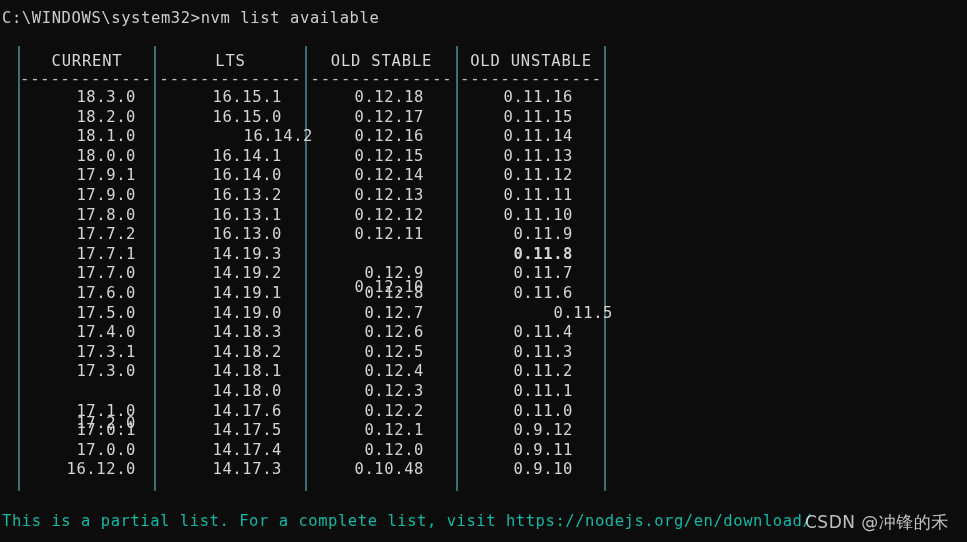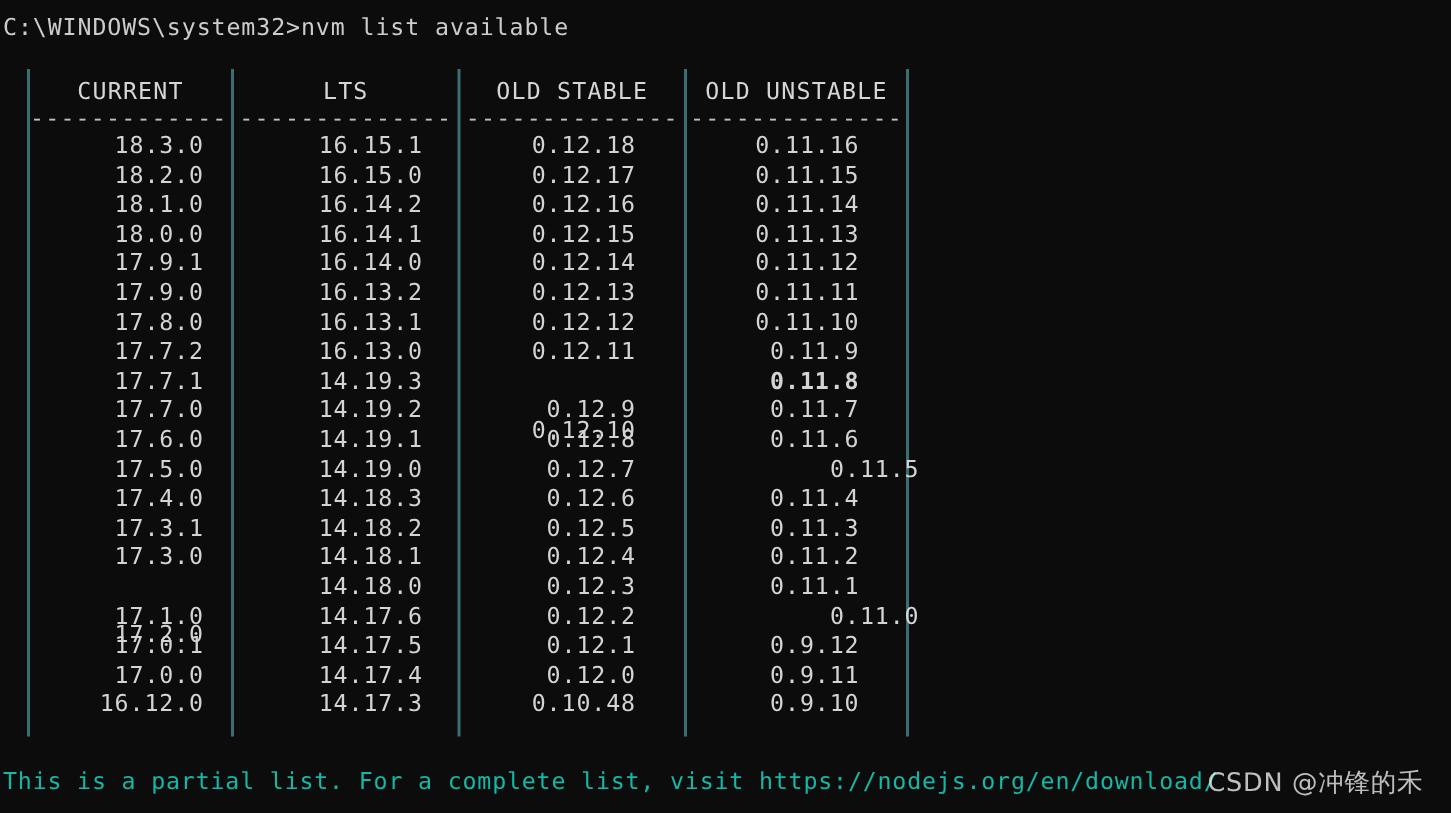--- a/index.html
+++ b/index.html
@@ -188,21 +188,21 @@
         <div class="vcell c1" style="top: 0px;">16.15.1</div>
         <div class="vcell c2" style="top: 0px;">0.12.18</div>
         <div class="vcell c3" style="top: 0px;">0.11.16</div>
         <div class="vrow"></div>
         <div class="vcell c0" style="top: 19.6px;">18.2.0</div>
         <div class="vcell c1" style="top: 19.6px;">16.15.0</div>
         <div class="vcell c2" style="top: 19.6px;">0.12.17</div>
         <div class="vcell c3" style="top: 19.6px;">0.11.15</div>
         <div class="vrow"></div>
         <div class="vcell c0" style="top: 39.2px;">18.1.0</div>
-        <div class="vcell c1" style="top: 39.2px;">16.14.2</div>
+        <div class="vcell c1" style="top: 39.2px; padding-left: 31px;">16.14.2</div>
         <div class="vcell c2" style="top: 39.2px;">0.12.16</div>
         <div class="vcell c3" style="top: 39.2px;">0.11.14</div>
         <div class="vrow"></div>
         <div class="vcell c0" style="top: 58.8px;">18.0.0</div>
         <div class="vcell c1" style="top: 58.8px;">16.14.1</div>
         <div class="vcell c2" style="top: 58.8px;">0.12.15</div>
         <div class="vcell c3" style="top: 58.8px;">0.11.13</div>
         <div class="vrow"></div>
         <div class="vcell c0" style="top: 78.4px;">17.9.1</div>
         <div class="vcell c1" style="top: 78.4px;">16.14.0</div>
@@ -260,21 +260,21 @@
         <div class="vcell c3" style="top: 274.4px;">0.11.2</div>
         <div class="vrow"></div>
         <div class="vcell c0" style="top: 294px; margin-top: 32px;">17.2.0</div>
         <div class="vcell c1" style="top: 294px;">14.18.0</div>
         <div class="vcell c2" style="top: 294px;">0.12.3</div>
         <div class="vcell c3" style="top: 294px;">0.11.1</div>
         <div class="vrow"></div>
         <div class="vcell c0" style="top: 313.6px;">17.1.0</div>
         <div class="vcell c1" style="top: 313.6px;">14.17.6</div>
         <div class="vcell c2" style="top: 313.6px;">0.12.2</div>
-        <div class="vcell c3" style="top: 313.6px; padding-left: 40px;">0.11.0</div>
+        <div class="vcell c3" style="top: 313.6px;">0.11.0</div>
         <div class="vrow"></div>
         <div class="vcell c0" style="top: 333.2px;">17.0.1</div>
         <div class="vcell c1" style="top: 333.2px;">14.17.5</div>
         <div class="vcell c2" style="top: 333.2px;">0.12.1</div>
         <div class="vcell c3" style="top: 333.2px;">0.9.12</div>
         <div class="vrow"></div>
         <div class="vcell c0" style="top: 352.8px;">17.0.0</div>
         <div class="vcell c1" style="top: 352.8px;">14.17.4</div>
         <div class="vcell c2" style="top: 352.8px;">0.12.0</div>
         <div class="vcell c3" style="top: 352.8px;">0.9.11</div>

